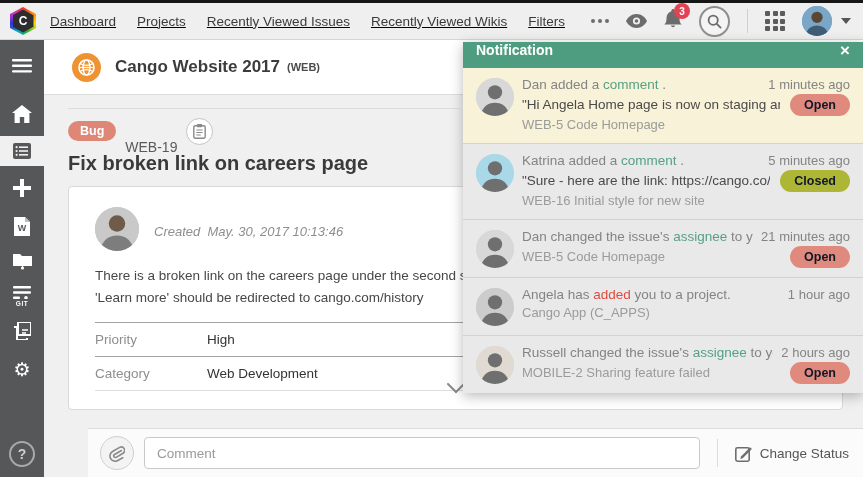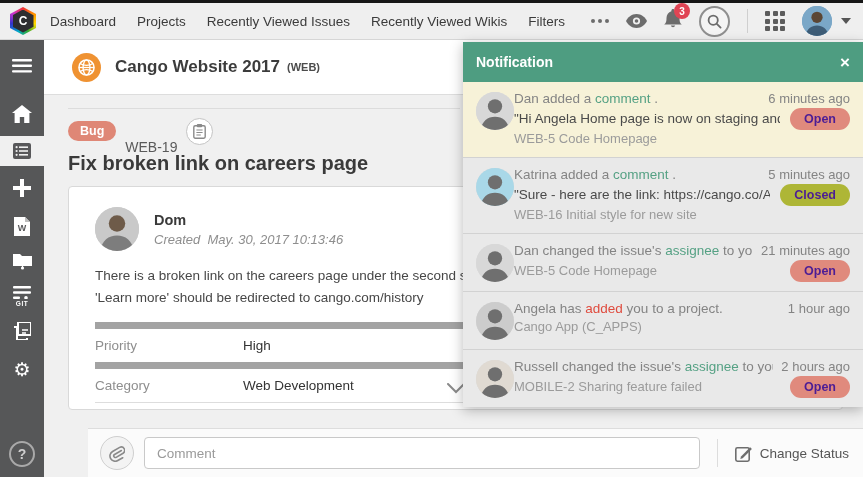--- a/index.html
+++ b/index.html
@@ -8,21 +8,21 @@
 
   
   .top-border { position:absolute; top:0; left:0; right:0; height:3px; background:#161616; z-index:60; }
   .topbar { position:absolute; top:3px; left:0; right:0; height:37px; background:#efefef;
             border-bottom:1px solid #d6d6d6; display:flex; align-items:center; padding:0 12px 0 10px; z-index:50; }
   .logo-hex { width:26px; height:28px; clip-path:polygon(50% 0,100% 25%,100% 75%,50% 100%,0 75%,0 25%);
               background:conic-gradient(#e33,#f80,#fd0,#3a3,#0ac,#33c,#c3c,#e33);
               display:flex; align-items:center; justify-content:center; flex:0 0 auto; cursor:pointer; }
   .logo-hex .inner { width:21px; height:23px; clip-path:polygon(50% 0,100% 25%,100% 75%,50% 100%,0 75%,0 25%);
               background:#2d2d30; color:#fff; font-size:12px; font-weight:bold; display:flex; align-items:center; justify-content:center; }
-  .topnav { display:flex; align-items:center; margin-left:14px; gap:21px; }
+  .topnav { display:flex; align-items:center; margin-left:14px; gap:21px;text-decoration:underline; }
   .topnav a { font-size:13.5px; color:#3b3b3b; text-decoration:none; white-space:nowrap; cursor:pointer; }
   .top-right { margin-left:auto; display:flex; align-items:center; gap:17px; }
   .dots3 { display:flex; gap:3px; cursor:pointer; }
   .dots3 i { width:4px; height:4px; border-radius:50%; background:#6c6c6c; }
   .icon-btn { cursor:pointer; display:flex; align-items:center; }
   .bell-wrap { position:relative; cursor:pointer; }
   .bell-badge { position:absolute; top:-6px; right:-8px; min-width:16px; height:16px; border-radius:8px;
                 background:#e04454; color:#fff; font-size:10px; font-weight:bold;
                 display:flex; align-items:center; justify-content:center; padding:0 4px; }
   .search-circle { width:31px; height:31px; border-radius:50%; border:2px solid #8f8f8f; background:#f4f4f4;
@@ -61,58 +61,58 @@
                  display:flex; align-items:center; justify-content:center; cursor:pointer; }
   .issue-title { margin-top:8px; font-size:20px; font-weight:bold; color:#3a3a3a; }
   .issue-card { position:relative; margin-top:11px; width:775px; height:224px; background:#fff;
                 border:1px solid #d9d9d9; border-radius:4px; padding:20px 26px; }
   .author-row { display:flex; align-items:center; gap:15px; }
   .avatar-md { width:44px; height:44px; border-radius:50%; overflow:hidden; background:#c9c9c9; flex:0 0 auto; }
   .author-name { font-size:14.5px; font-weight:bold; color:#3a3a3a; }
   .created-line { font-size:13px; color:#8e8e8e; margin-top:4px;font-style:italic; }
   .desc { margin-top:14px; font-size:13.5px; color:#474747; line-height:1.6; }
   .props { margin-top:14px; width:100%; }
-  .prop-row { display:flex; align-items:center; border-top:7px solid #a3a3a3; padding:9px 0;gap:36px; }
+  .prop-row { display:flex; align-items:center; border-top:1px solid #a3a3a3; padding:9px 0; }
   .prop-row:last-child { border-bottom:1px solid #ddd; }
   .prop-label { width:112px; font-size:13.5px; color:#8e8e8e; }
   .prop-value { font-size:13.5px; color:#333; }
   .card-chevron { position:absolute; left:378px; top:193px; cursor:pointer; }
 
   
   .composer { position:absolute; left:44px; right:0; bottom:0; height:49px; background:#fbfbfb;
               border-top:1px solid #ddd; display:flex; align-items:center; padding:0 14px 0 12px; z-index:45; }
   .attach-circle { width:34px; height:34px; border-radius:50%; border:1px solid #cfcfcf; background:#f3f3f3;
                    display:flex; align-items:center; justify-content:center; cursor:pointer; flex:0 0 auto; }
   .comment-input { flex:1; height:32px; margin-left:10px; border:1px solid #c9c9c9; border-radius:4px;
                    background:#fff; padding:0 12px; font-size:13.5px; color:#444; font-family:"Liberation Sans", sans-serif; }
   .comment-input::placeholder { color:#9a9a9a; }
   .comp-div { width:1px; height:28px; background:#ddd; margin:0 17px; }
   .change-status { display:flex; align-items:center; gap:7px; cursor:pointer; }
   .change-status span { font-size:13.5px; color:#555; white-space:nowrap; }
 
   
   .notif-panel { position:absolute; top:42px; left:463px; width:400px; z-index:55;
                  box-shadow:0 3px 12px rgba(0,0,0,.28); }
-  .notif-header { height:40px; background:#4e9d81; color:#fff; display:flex; align-items:center;
+  .notif-header { height:26px; background:#4e9d81; color:#fff; display:flex; align-items:flex-start;
                   padding:0 13px; font-size:14px; font-weight:bold; }
   .notif-close { margin-left:auto; font-size:17px; font-weight:bold; color:#fff; cursor:pointer; line-height:1; }
-  .notif-item { display:flex; gap:0; padding:8px 13px 9px 13px; background:#e9e9e9;
+  .notif-item { display:flex; gap:8px; padding:8px 13px 9px 13px; background:#e9e9e9;
                 border-bottom:1px solid #d2d2d2; cursor:pointer; }
   .notif-item:last-child { border-bottom:none; }
   .notif-item.highlight { background:#f7f2d8; }
   .avatar-sm { width:38px; height:38px; border-radius:50%; overflow:hidden; background:#d9d9d9; flex:0 0 auto; margin-top:2px; }
   .notif-body { flex:1; min-width:0; }
   .n-row { display:flex; align-items:center; line-height:18px; }
   .n-action { font-size:13.5px; color:#848484; white-space:nowrap; overflow:hidden; flex:1; }
   .n-action .lnk-green { color:#55a184; text-decoration:none; }
   .n-action .lnk-red { color:#df4b3e; text-decoration:none; }
   .n-time { font-size:13px; color:#848484; margin-left:8px; white-space:nowrap; }
   .n-quote { font-size:13.5px; color:#4a4a4a; white-space:nowrap; overflow:hidden; flex:1; }
   .n-ref { font-size:13px; color:#9b9b9b; white-space:nowrap; overflow:hidden; flex:1; }
-  .status-badge { margin-left:10px; color:#4c1d95; font-size:12.5px; font-weight:bold; padding:2px 14px;
+  .status-badge { margin-left:10px; color:#0f172a; font-size:12.5px; font-weight:bold; padding:2px 14px;
                   border-radius:11px; white-space:nowrap;text-align:center; }
 </style>
 </head>
 <body>
 
 <div class="screen">
 
   <div class="top-border"></div>
 
   <div class="topbar">
@@ -275,21 +275,20 @@
       <div class="issue-card">
         <div class="author-row">
           <div class="avatar-md">
             <svg width="44" height="44" viewBox="0 0 40 40">
                 <rect width="40" height="40" fill="#c9c9c9"></rect>
                 <circle cx="20" cy="15" r="7.5" fill="#6e5b49"></circle>
                 <path d="M5 40c1-9.5 7.5-14 15-14s14 4.5 15 14z" fill="#7d7d7d"></path>
               </svg>
           </div>
           <div>
-            <div class="author-name">Dom</div>
             <div class="created-line">
               <span>Created</span>&nbsp;&nbsp;<span>May. 30, 2017 10:13:46</span>
             </div>
           </div>
         </div>
         <div class="desc">
           <div>There is a broken link on the careers page under the second section.</div>
           <div>'Learn more' should be redirected to cango.com/history</div>
         </div>
         <div class="props" id="props">
@@ -336,21 +335,21 @@
     <div id="notif-list">
         <div class="notif-item highlight">
           <div class="avatar-sm"><svg width="38" height="38" viewBox="0 0 40 40">
               <rect width="40" height="40" fill="#d8d8d8"></rect>
               <circle cx="20" cy="15" r="7.5" fill="#6f6f6f"></circle>
               <path d="M5 40c1-9.5 7.5-14 15-14s14 4.5 15 14z" fill="#6f6f6f"></path>
             </svg></div>
           <div class="notif-body">
             <div class="n-row">
               <span class="n-action">Dan added a <a class="lnk-green">comment</a> .</span>
-              <span class="n-time">6 minutes ago</span>
+              <span class="n-time">1 minutes ago</span>
             </div>
             <div class="n-row">
               <span class="n-quote">"Hi Angela Home page is now on staging and re...</span>
               <span class="status-badge" style="background: rgb(224, 138, 125);">Open</span>
             </div>
             <div class="n-row">
               <span class="n-ref">WEB-5 Code Homepage</span>
             </div>
           </div>
         </div>

